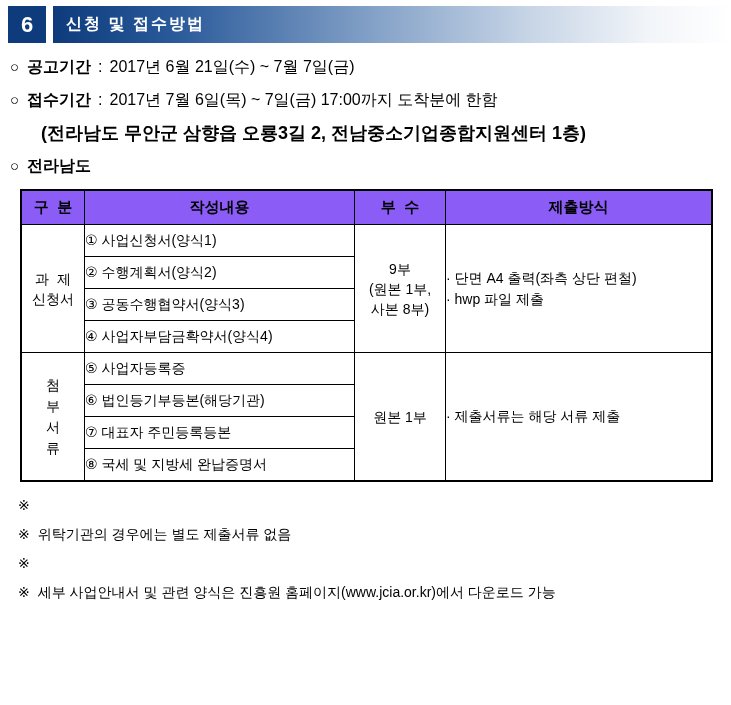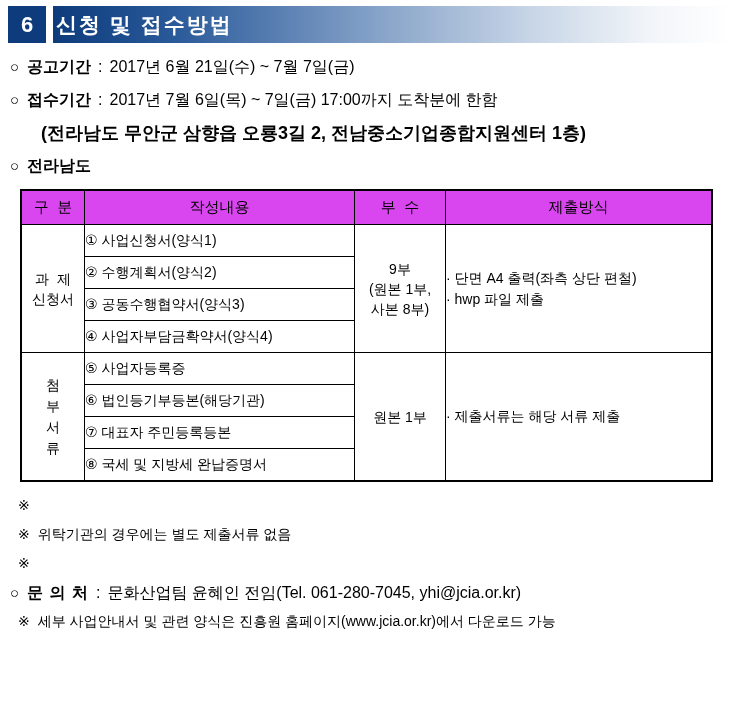--- a/index.html
+++ b/index.html
@@ -10,38 +10,38 @@
   
   .header{display:flex;align-items:stretch;margin:6px 0 0 8px;height:37px;}
   .num-box{
     width:38px;background:#0d3b7c;color:#fff;font-weight:bold;font-size:22px;
     display:flex;align-items:center;justify-content:center;flex:0 0 auto;
   }
   .title-bar{
     flex:1;margin-left:7px;display:flex;align-items:center;
     background:linear-gradient(to right,#0d3b7c 0%,#2a5a9a 18%,#7d9cc4 45%,#c6d4e6 70%,#f2f5f9 88%,#ffffff 100%);
   }
-  .title-bar .title-text{color:#fff;font-weight:bold;font-size:21px;letter-spacing:2px;padding-left:3px;}
+  .title-bar .title-text{color:#fff;font-weight:bold;font-size:16px;letter-spacing:2px;padding-left:13px;}
   
   .bullets{margin:14px 0 0 10px;font-size:16px;}
   .line{line-height:20px;margin-bottom:13px;white-space:nowrap;}
   .bullet{font-weight:bold;font-size:15px;margin-right:8px;}
   .blabel{font-weight:bold;}
   .sep{margin:0 7px;}
   .btext{}
   .btext.bold{font-weight:bold;}
   .subline{margin:0 0 13px 31px;line-height:20px;font-size:18px;white-space:nowrap;font-weight:bold;}
   
   table.doc{
     border-collapse:collapse;margin:11px 0 0 20px;width:693px;table-layout:fixed;
     font-size:14px;border:2px solid #000;
   }
   table.doc th,table.doc td{border:1px solid #000;padding:0;}
   table.doc th{
-    background:#d946ef;font-weight:normal;font-size:15px;height:33px;
+    background:#8b5cf6;font-weight:bold;font-size:15px;height:33px;
     text-align:center;white-space:pre-wrap;
   }
   td.cat{width:62px;text-align:center;white-space:pre-wrap;line-height:20px;}
   td.cat.vert{letter-spacing:0;line-height:21px;}
   td.item{width:269px;height:31px;padding-left:12px;white-space:nowrap;}
   td.copies{width:90px;text-align:center;white-space:pre-wrap;line-height:20px;}
   td.method{padding-left:10px;}
   td.method div{line-height:21px;white-space:nowrap;}
   
   .notes{margin:9px 0 0 18px;font-size:14px;}
@@ -138,23 +138,20 @@
     </div>
     <div class="note">
       <span class="note-marker">※</span>
       <span class="note-text">위탁기관의 경우에는 별도 제출서류 없음</span>
     </div>
     <div class="note">
       <span class="note-marker">※</span>
     </div>
   </div>
 
-  <div class="contact">
-    <span class="bullet">○</span><span class="blabel">문 의 처</span><span class="sep">:</span><span class="btext">문화산업팀 윤혜인 전임(Tel. 061-280-7045, yhi@jcia.or.kr)</span>
-  </div>
 
   <div class="notes footer-note" style="margin-top:0;">
     <div class="note">
       <span class="note-marker">※</span>
       <span class="note-text">세부 사업안내서 및 관련 양식은 진흥원 홈페이지(www.jcia.or.kr)에서 다운로드 가능</span>
     </div>
   </div>
 
 </div>
 

